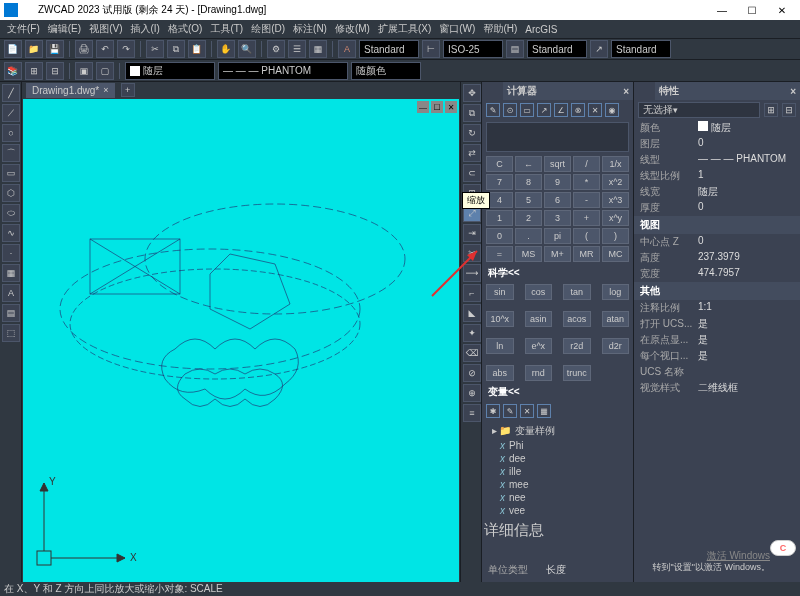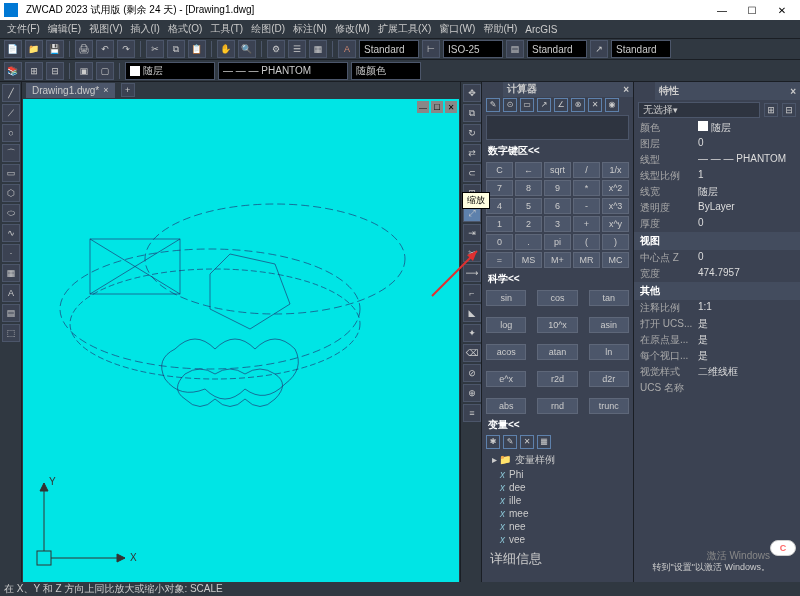--- a/index.html
+++ b/index.html
@@ -1,18 +1,18 @@
 <!DOCTYPE html>
 <html><head>
 <meta charset="utf-8">
 <style>
 *{margin:0;padding:0;box-sizing:border-box;font-family:"Microsoft YaHei",sans-serif;font-size:10px;color:#ccc;}
 body{width:800px;height:596px;background:#2e3440;overflow:hidden;position:relative;}
 .titlebar{height:20px;background:#fff;display:flex;align-items:center;padding:0 4px;justify-content:space-between;}
-.titlebar .left{display:flex;align-items:flex-end;gap:8px;}
+.titlebar .left{display:flex;align-items:flex-end;gap:20px;}
 .titlebar .left span{color:#000;font-size:10px;}
 .titlebar .ctrls{display:flex;gap:2px;}
 .titlebar .ctrls div{width:28px;height:16px;display:flex;align-items:center;justify-content:center;color:#000;cursor:pointer;}
 .menubar{height:18px;background:#303841;display:flex;align-items:center;padding:8px 4px;gap:2px;}
 .menubar span{color:#ccc;font-size:10px;padding:1px 3px;cursor:pointer;}
 .toolbar{height:22px;background:#303841;border-top:1px solid #1a1e24;border-bottom:1px solid #1a1e24;display:flex;align-items:center;padding:0 4px;gap:3px;}
 .tbtn{width:18px;height:18px;background:#3b4252;border:1px solid #4c566a;cursor:pointer;display:flex;align-items:center;justify-content:center;font-size:9px;}
 .sep{width:1px;height:16px;background:#4c566a;margin:0 2px;}
 .dd{height:18px;background:#000000;border:1px solid #4c566a;padding:0 4px;display:flex;align-items:center;font-size:9px;min-width:60px;}
 .row2{height:22px;background:#303841;border-bottom:1px solid #1a1e24;display:flex;align-items:center;padding:0 4px;gap:3px;}
@@ -33,37 +33,37 @@
 .calc{width:152px;border-right:1px solid #1a1e24;display:flex;flex-direction:column;}
 .phead{height:18px;background:#434c5e;display:flex;align-items:center;justify-content:space-between;padding:0 4px;margin-left:21px;}
 .phead span{font-size:10px;font-weight:bold;}
 .phead .x{cursor:pointer;font-size:10px;}
 .ptoolbar{height:20px;display:flex;align-items:center;padding:0 4px;gap:3px;}
 .ptoolbar div{width:14px;height:14px;border:1px solid #5e81ac;font-size:8px;display:flex;align-items:center;justify-content:center;}
 .display{height:30px;background:#2e3440;margin:2px 4px;border:1px solid #4c566a;}
 .section-hd{padding:2px 6px;font-size:10px;font-weight:bold;color:#fff;cursor:pointer;}
 .keypad{display:grid;grid-template-columns:repeat(5,1fr);gap:2px;padding:2px 4px;}
 .key{height:16px;background:#4c566a;border:1px solid #5e6779;display:flex;align-items:center;justify-content:center;font-size:9px;cursor:pointer;}
-.sci{display:grid;grid-template-columns:repeat(3,1fr);gap:11px;padding:2px 4px;}
+.sci{display:grid;grid-template-columns:repeat(4,1fr);gap:11px;padding:2px 4px;}
 .varlist{padding:2px 6px;font-size:9px;}
 .varlist div{padding:1px 0 1px 12px;}
 .varlist .folder{padding-left:4px;}
 .vx{color:#88c0d0;font-style:italic;margin-right:4px;}
 .props{flex:1;display:flex;flex-direction:column;}
 .selrow{height:20px;display:flex;align-items:center;padding:0 4px;gap:4px;}
 .selrow .dd2{flex:1;height:16px;background:#2e3440;border:1px solid #4c566a;padding:0 4px;font-size:9px;display:flex;align-items:center;}
 .pgroup-hd{padding:2px 6px;background:#434c5e;font-size:10px;font-weight:bold;color:#fff;}
 .prow{display:flex;padding:1px 6px;font-size:9px;}
 .prow .k{flex:0 0 58px;color:#aaa;}
 .prow .v{flex:1;color:#ddd;}
 .statusbar{position:absolute;bottom:0;left:0;right:0;height:14px;background:#303841;display:flex;align-items:center;padding:0 4px;font-size:9px;color:#888;}
 .tooltip{position:absolute;left:462px;top:192px;background:#ffffe1;color:#000;border:1px solid #000;padding:1px 4px;font-size:9px;z-index:10;}
 .arrow{position:absolute;left:404px;top:142px;z-index:5;}
 .watermark{position:absolute;right:30px;bottom:22px;font-size:11px;color:#888;text-align:right;line-height:1.3;}
-.watermark .wm1{color:#888;}
+.watermark .wm1{color:#888;text-decoration:underline;}
 .sketch{position:absolute;left:12px;top:50px;}
 .pill{position:absolute;right:4px;bottom:40px;width:26px;height:16px;background:#fff;border-radius:8px;border:1px solid #ccc;display:flex;align-items:center;justify-content:center;font-size:9px;color:#f66;font-weight:bold;}
 .swatch{width:10px;height:10px;background:#fff;display:inline-block;margin-right:3px;}
 </style>
 </head>
 <body>
 
 <div class="titlebar">
   <div class="left">
     <div style="width:14px;height:14px;background:#0078d4;"></div>
@@ -246,21 +246,20 @@
         <div>✎</div>
         <div>⊙</div>
         <div>▭</div>
         <div>↗</div>
         <div>∠</div>
         <div>⊗</div>
         <div>✕</div>
         <div>◉</div>
       </div>
       <div class="display"></div>
-      <div class="section-hd">数字键区&lt;&lt;</div>
       <div class="keypad" id="keypad">
           <div class="key">C</div>
           <div class="key">←</div>
           <div class="key">sqrt</div>
           <div class="key">/</div>
           <div class="key">1/x</div>
           <div class="key">7</div>
           <div class="key">8</div>
           <div class="key">9</div>
           <div class="key">*</div>
@@ -313,21 +312,21 @@
       </div>
       <div class="varlist" id="varlist">
           <div class="folder">▸ 📁 变量样例</div>
           <div><span class="vx">x</span>Phi</div>
           <div><span class="vx">x</span>dee</div>
           <div><span class="vx">x</span>ille</div>
           <div><span class="vx">x</span>mee</div>
           <div><span class="vx">x</span>nee</div>
           <div><span class="vx">x</span>vee</div>
         </div>
-      <div style="padding:2px 8px;font-size:13px;">详细信息</div>
+      <div style="padding:2px 2px;font-size:15px;">详细信息</div>
       <div style="height:20px;"></div>
       <div class="prow">
           <span class="k">单位类型</span>
           <span class="v">长度</span>
         </div>
     </div>
 
     <div class="props">
       <div class="phead">
         <span>特性</span>
@@ -353,35 +352,35 @@
           </div>
           <div class="prow">
             <span class="k">线型比例</span>
             <span class="v">1</span>
           </div>
           <div class="prow">
             <span class="k">线宽</span>
             <span class="v">随层</span>
           </div>
           <div class="prow">
-            <span class="k">透明度</span>
-            <span class="v">ByLayer</span>
-          </div>
-          <div class="prow">
             <span class="k">厚度</span>
             <span class="v">0</span>
           </div>
         </div>
       <div class="pgroup-hd">视图</div>
       <div id="rows2">
           <div class="prow">
             <span class="k">中心点 Z</span>
             <span class="v">0</span>
           </div>
           <div class="prow">
+            <span class="k">高度</span>
+            <span class="v">237.3979</span>
+          </div>
+          <div class="prow">
             <span class="k">宽度</span>
             <span class="v">474.7957</span>
           </div>
         </div>
       <div class="pgroup-hd">其他</div>
       <div id="rows3">
           <div class="prow">
             <span class="k">注释比例</span>
             <span class="v">1:1</span>
           </div>
@@ -391,26 +390,26 @@
           </div>
           <div class="prow">
             <span class="k">在原点显...</span>
             <span class="v">是</span>
           </div>
           <div class="prow">
             <span class="k">每个视口...</span>
             <span class="v">是</span>
           </div>
           <div class="prow">
+            <span class="k">UCS 名称</span>
+            <span class="v"></span>
+          </div>
+          <div class="prow">
             <span class="k">视觉样式</span>
             <span class="v">二维线框</span>
-          </div>
-          <div class="prow">
-            <span class="k">UCS 名称</span>
-            <span class="v"></span>
           </div>
         </div>
     </div>
   </div>
 </div>
 
 <div class="tooltip">缩放</div>
 
 <div class="statusbar">
   <span>在 X、Y 和 Z 方向上同比放大或缩小对象: SCALE</span>

